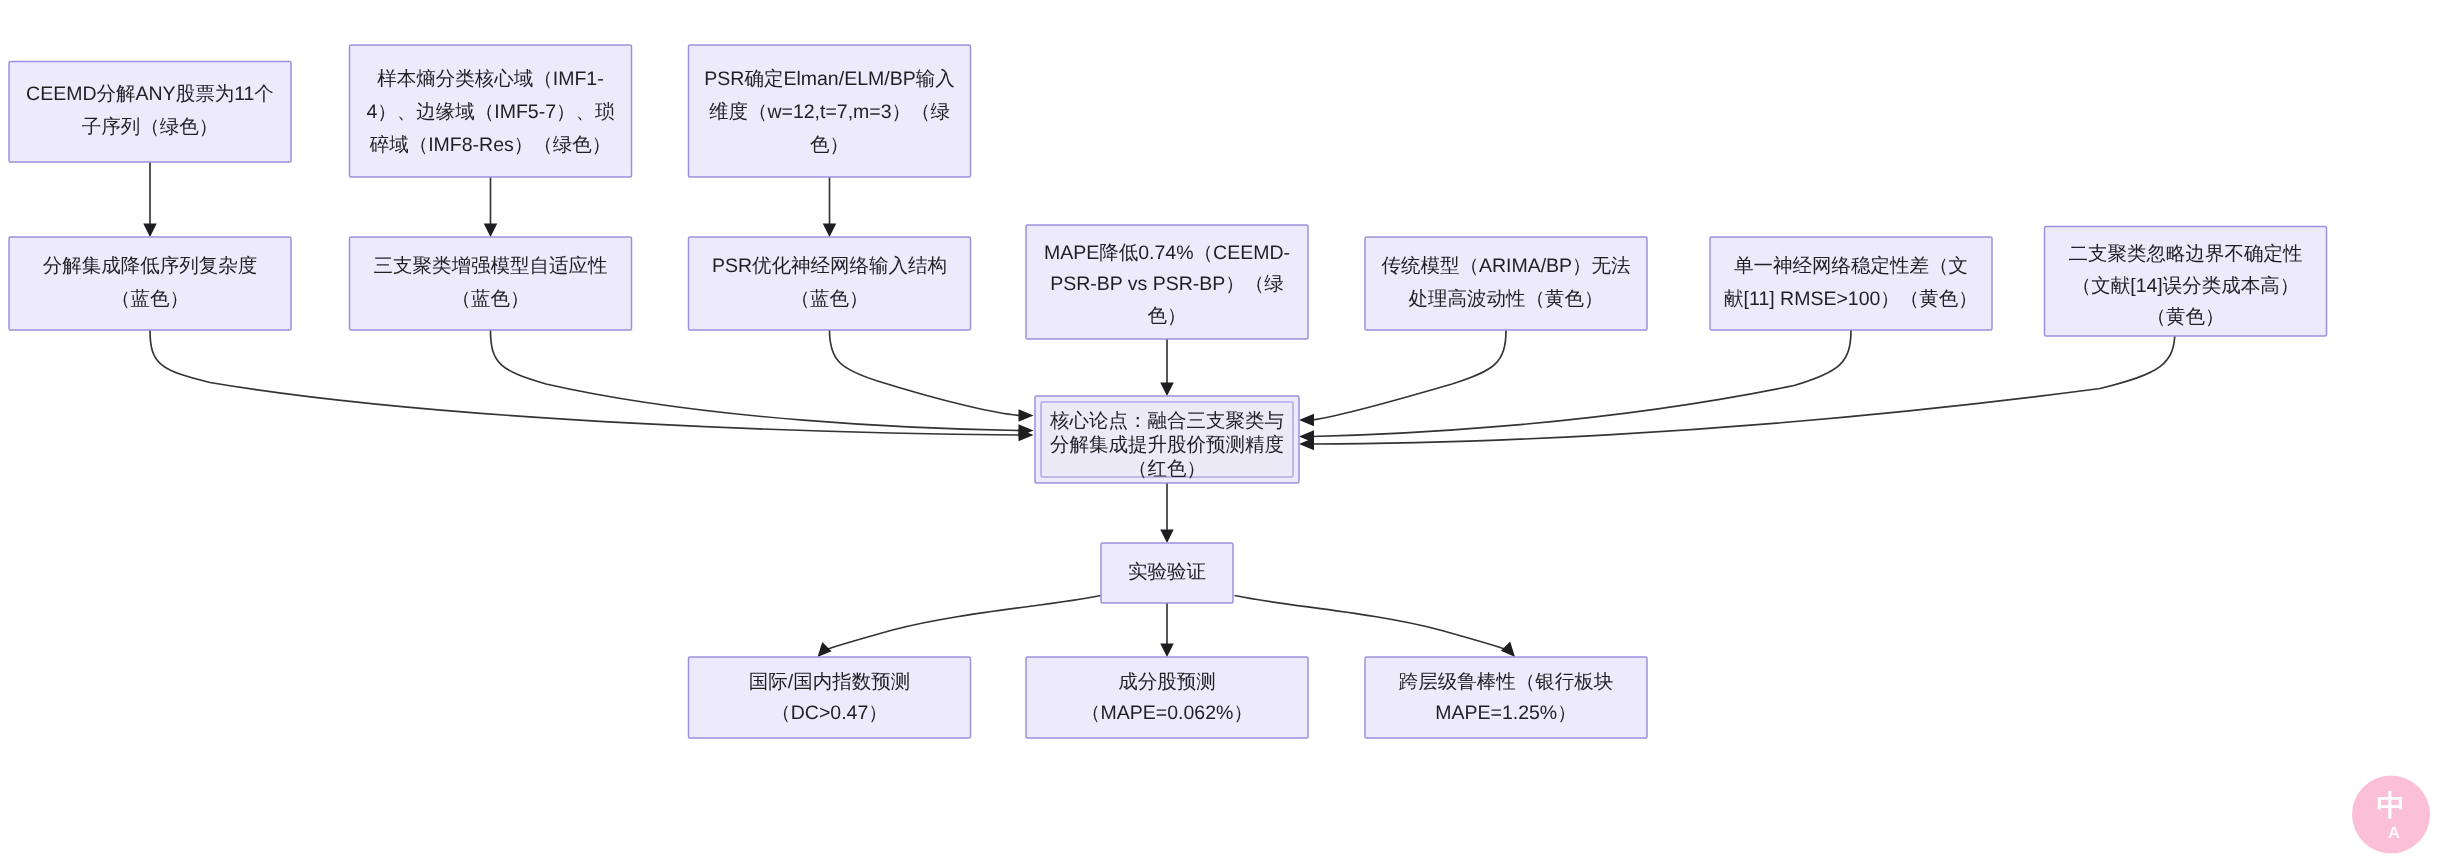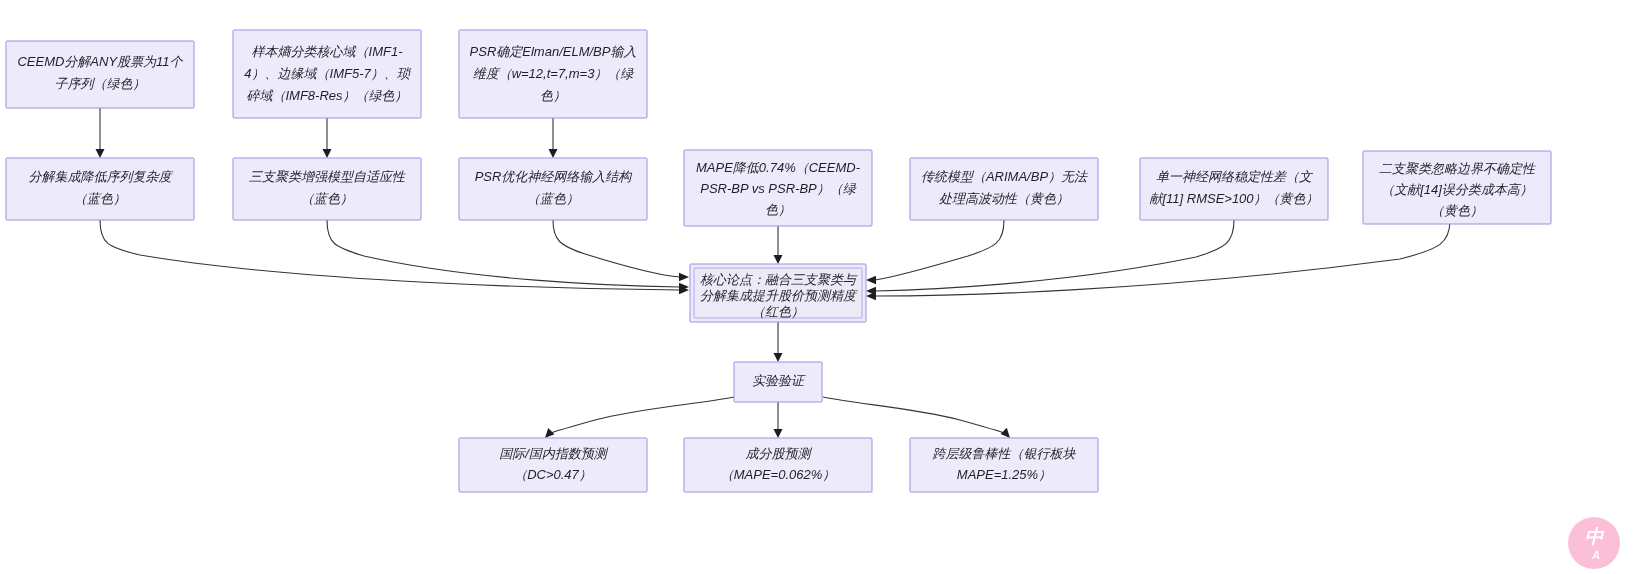--- a/index.html
+++ b/index.html
@@ -12,21 +12,20 @@
     height: 574px;
     font-family: "Liberation Sans", "DejaVu Sans", sans-serif;
     overflow: hidden;
     position: relative;
   }
   #flow-root {
     position: absolute;
     top: 0; left: 0;
     width: 1640px;
     height: 574px;
-    font-style: italic;
   }
   .node-rect {
     fill: #ECEAFB;
     stroke: #9E8FE0;
     stroke-width: 1;
   }
   .node-rect-outer {
     fill: #ECEAFB;
     stroke: #9E8FE0;
     stroke-width: 1;

